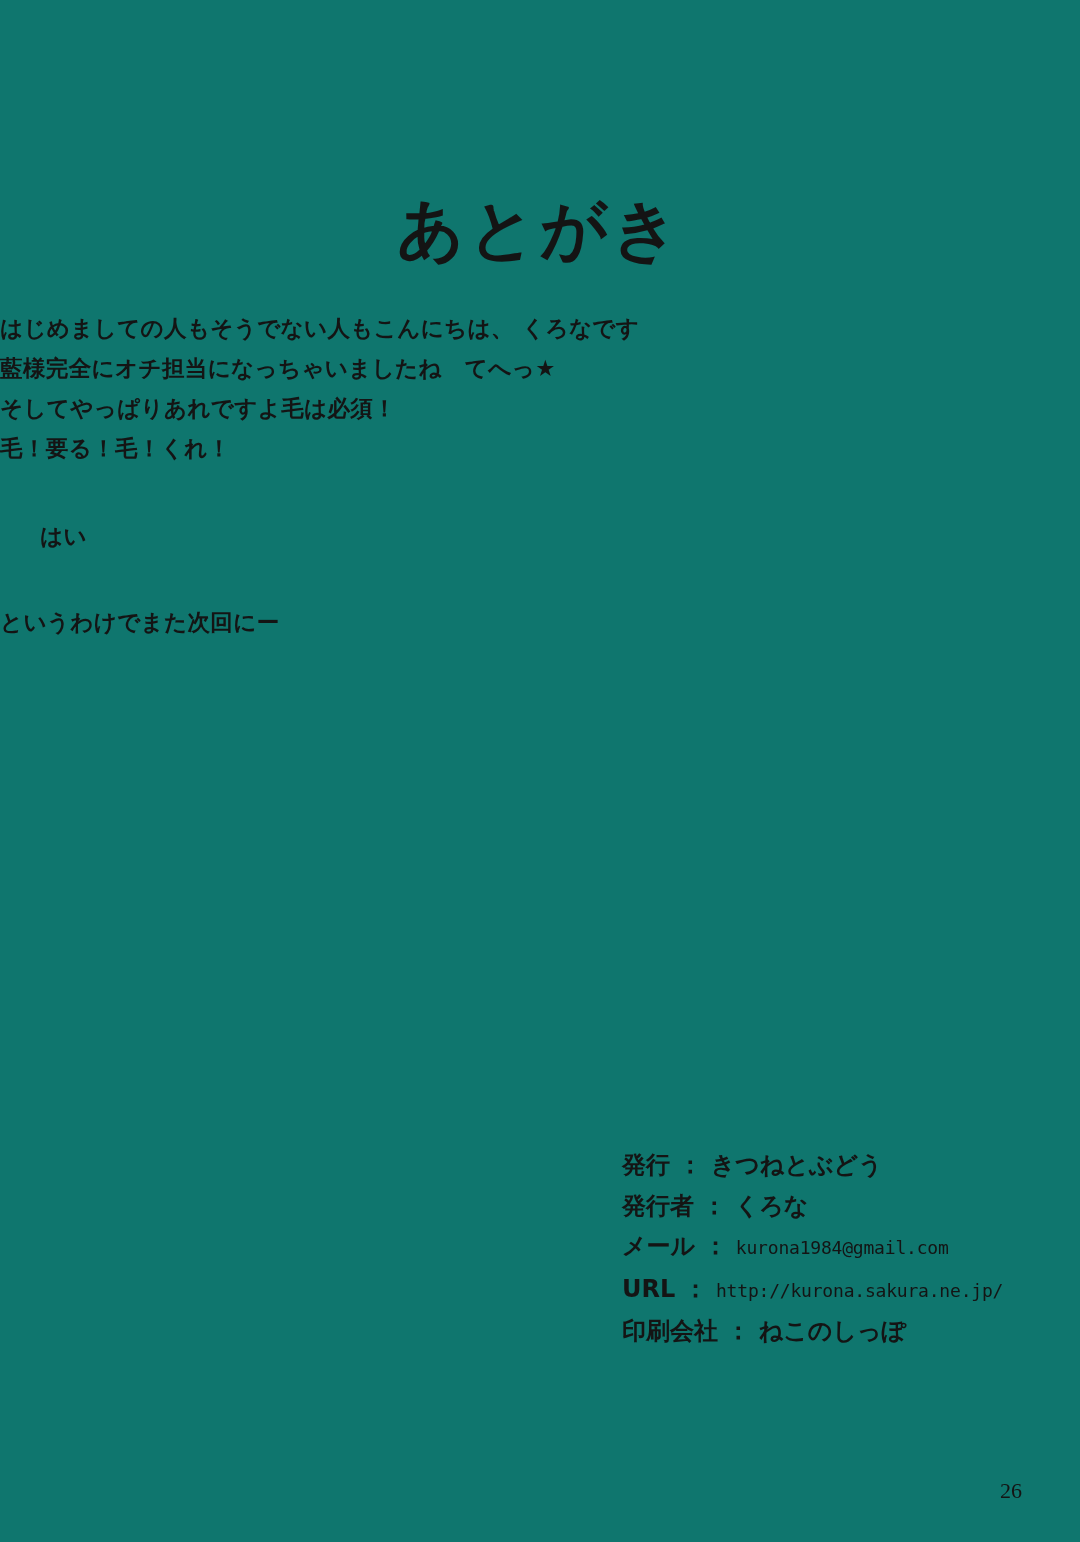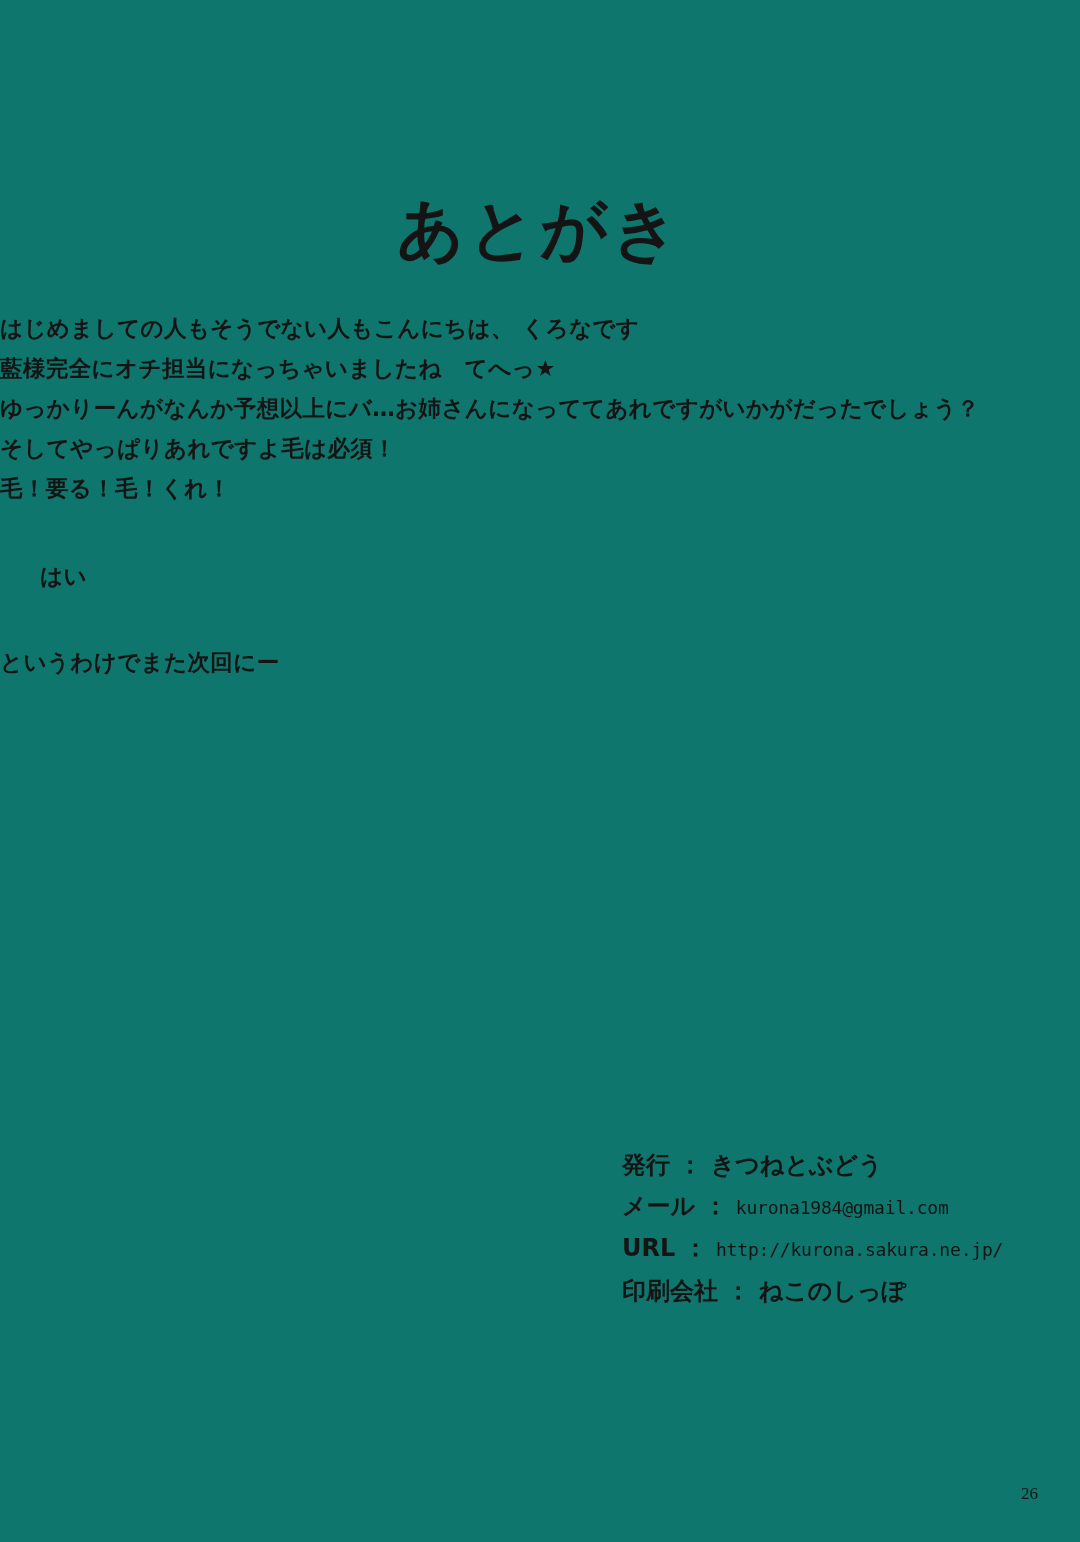--- a/index.html
+++ b/index.html
@@ -64,48 +64,51 @@
     white-space: nowrap;
   }
   .colophon-line .mono {
     font-family: "DejaVu Sans Mono", monospace;
     font-size: 18px;
     font-weight: 400;
     letter-spacing: -0.2px;
   }
   .page-number {
     position: absolute;
-    right: 42px;
+    right: 58px;
     bottom: 38px;
-    font-size: 17px;
+    font-size: 22px;
     font-family: "Liberation Serif", serif;
     color: #141414;
   }
 </style>
 </head>
 <body>
 
 <div class="page">
 
   <div class="afterword-title">あとがき</div>
 
   <div class="body-block">
     <div class="body-line">はじめましての人もそうでない人もこんにちは、 くろなです</div>
     <div class="body-line">藍様完全にオチ担当になっちゃいましたね　てへっ★</div>
-    <div class="body-line">ゆっかりーんがなんか予想以上にバ…お姉さんになっててあれですがいかがだったでしょう？</div>
     <div class="body-line">そしてやっぱりあれですよ毛は必須！</div>
     <div class="body-line">毛！要る！毛！くれ！</div>
     <div class="body-line spacer-before">はい</div>
     <div class="body-line spacer-before-2">というわけでまた次回にー</div>
   </div>
 
   <div class="colophon">
     <div class="colophon-line">
       <span>発行 ：</span>
       <span>きつねとぶどう</span>
+    </div>
+    <div class="colophon-line">
+      <span>発行者 ：</span>
+      <span>くろな</span>
     </div>
     <div class="colophon-line">
       <span>メール ：</span>
       <span class="mono">kurona1984@gmail.com</span>
     </div>
     <div class="colophon-line">
       <span>URL ：</span>
       <span class="mono">http://kurona.sakura.ne.jp/</span>
     </div>
     <div class="colophon-line">

